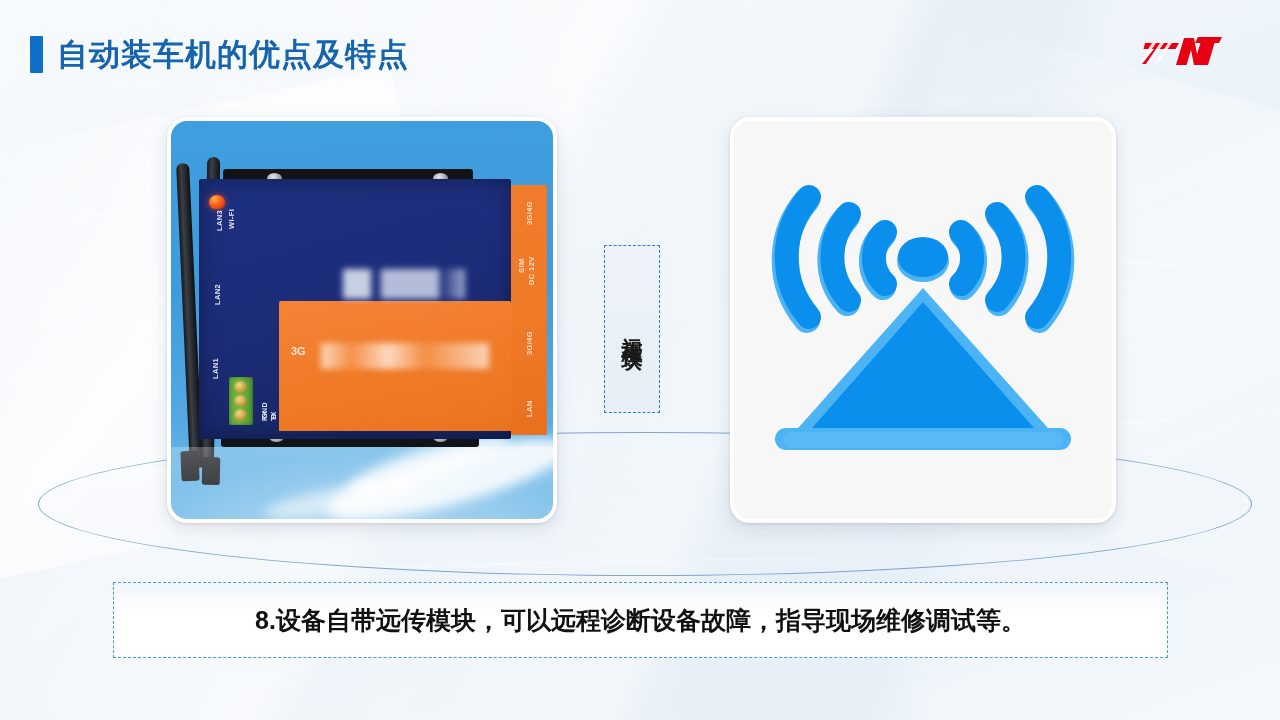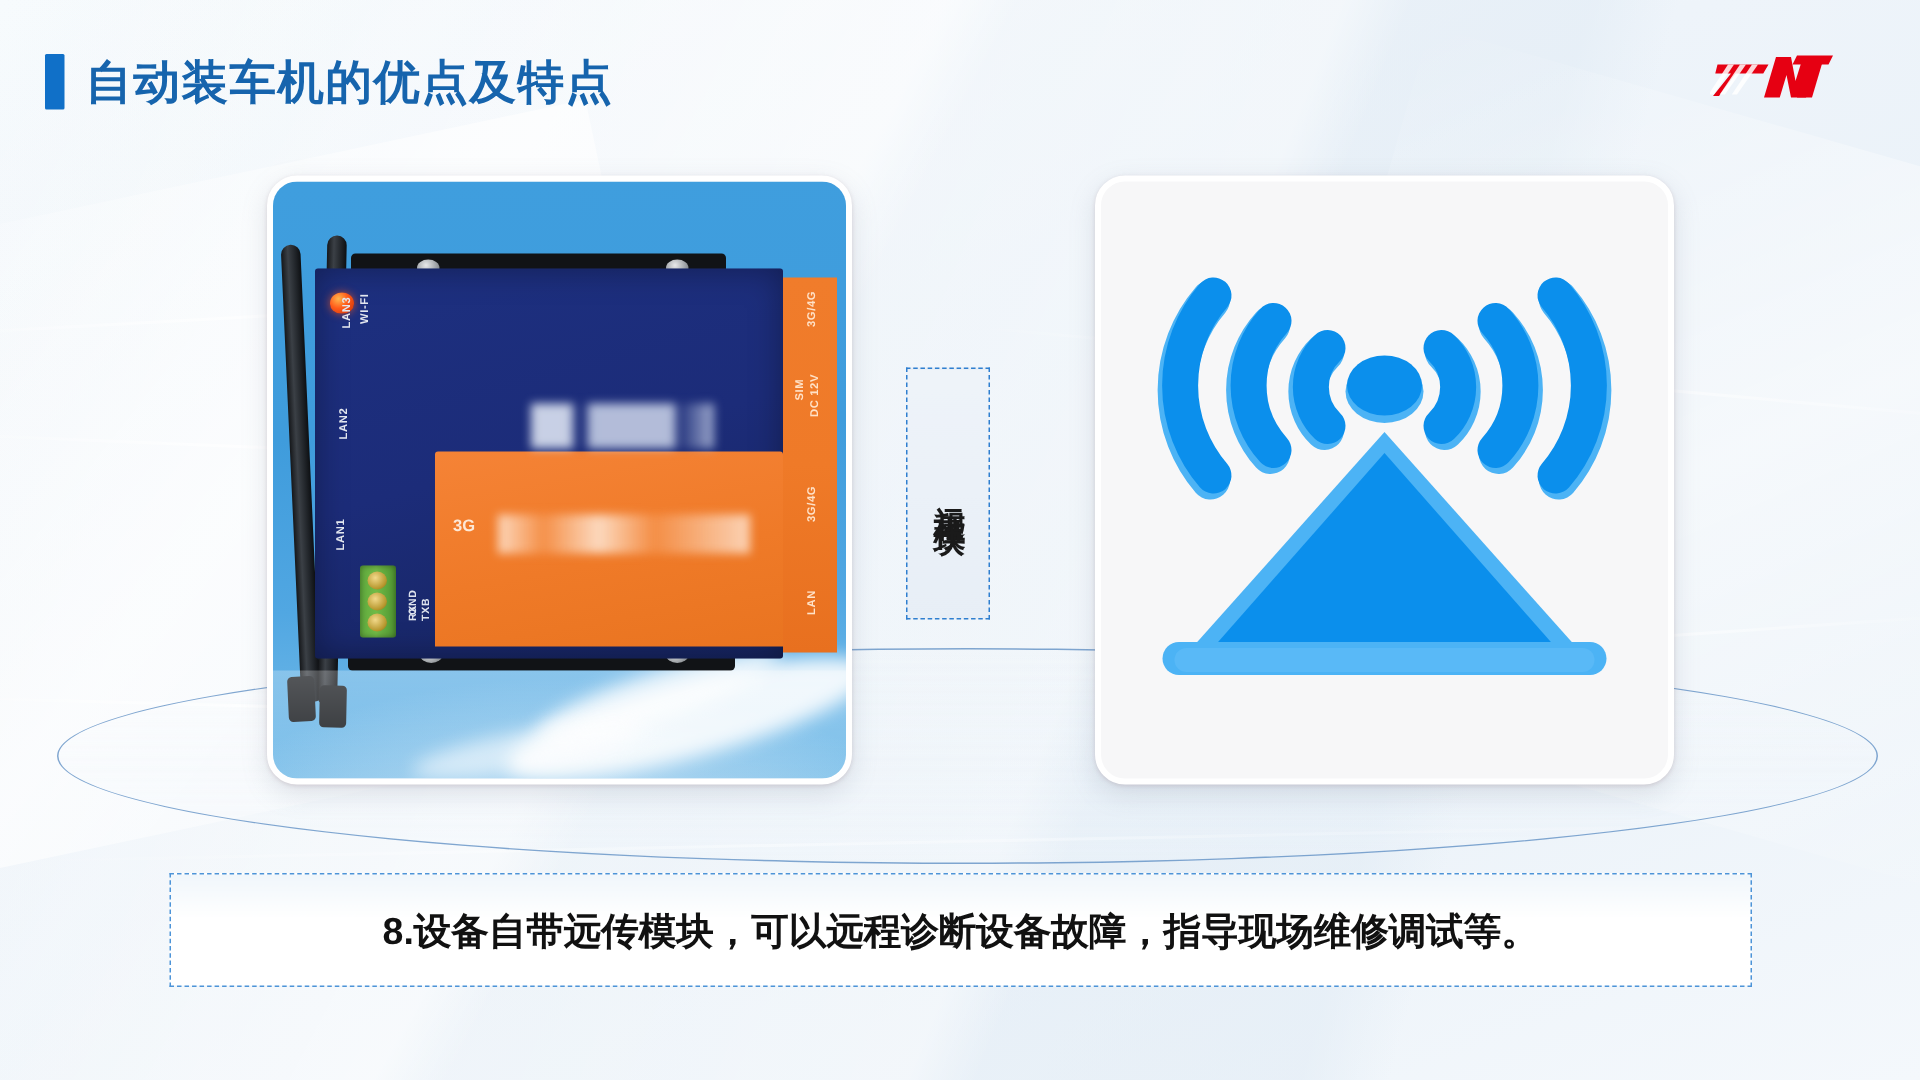--- a/index.html
+++ b/index.html
@@ -94,21 +94,21 @@
 
   
   .card {
     position: absolute;
     border-radius: 20px;
     background: #fafafa;
     border: 4px solid #ffffff;
     box-shadow: 0 6px 18px rgba(120,130,150,0.20), 0 1px 3px rgba(150,120,130,0.25);
     overflow: hidden;
   }
-  .card-left  { left: 178px; top: 117px; width: 382px; height: 398px; text-align: center; }
+  .card-left  { left: 167px; top: 117px; width: 382px; height: 398px; }
   .card-right { left: 730px; top: 117px; width: 378px; height: 398px; background:#f7f7f8; }
 
   
   .photo {
     position: absolute; inset: 0;
     background:
       radial-gradient(ellipse 120% 60% at 50% 118%, #cfe4f4 0%, rgba(207,228,244,0) 58%),
       linear-gradient(178deg, #3f9ede 0%, #3f9cdc 42%, #51a7e2 70%, #7cc0ea 100%);
     overflow: hidden;
   }

